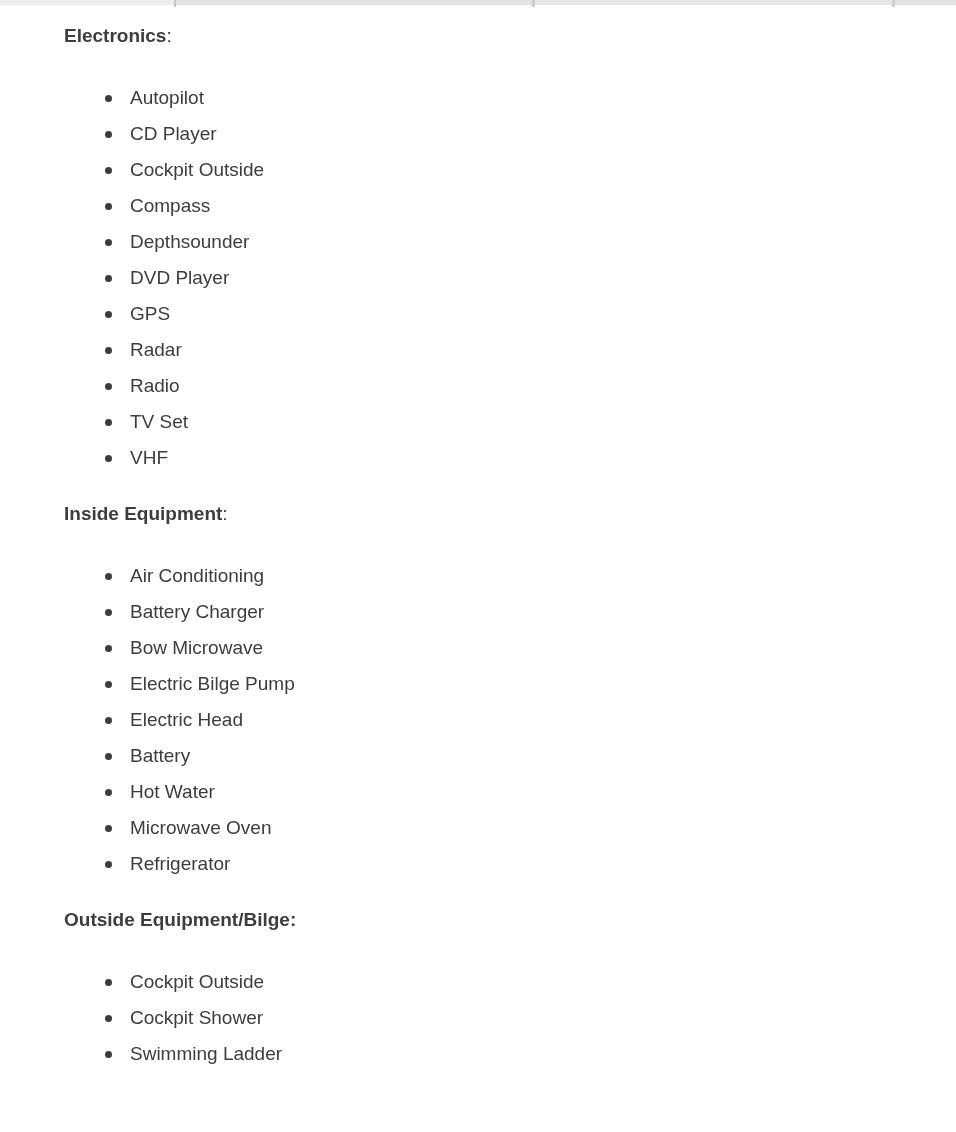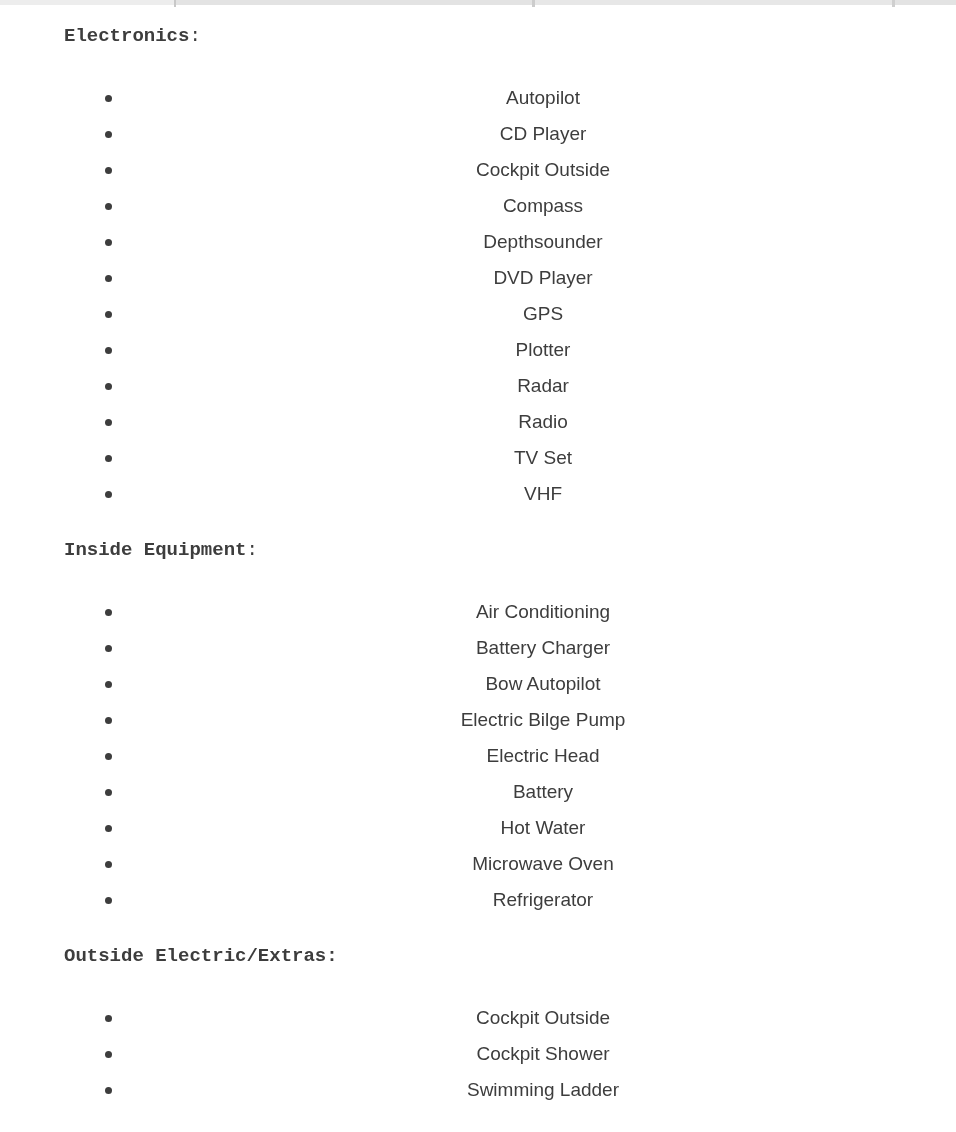--- a/index.html
+++ b/index.html
@@ -26,40 +26,38 @@
 
   .content {
     padding: 0 0 26px 64px;
   }
   .section-heading {
     font-size: 19px;
     line-height: 22px;
     font-weight: 400;
     margin: 27px 0 0 0;
     color: #3d3d3d;
-    font-family: Liberation Mono, monospace;
   }
   section.equipment-section:first-of-type .section-heading {
     margin-top: 18px;
   }
   .heading-bold { font-weight: 700; }
   .heading-suffix { font-weight: 400; }
 
   ul.item-list {
     list-style: none;
     margin: 33px 0 0 0;
     padding: 0;
   }
   ul.item-list li {
     position: relative;
     padding-left: 66px;
     font-size: 19px;
     line-height: 36px;
     color: #3d3d3d;
-    text-align: center;
   }
   .bullet {
     position: absolute;
     left: 41px;
     top: 15px;
     width: 7px;
     height: 7px;
     border-radius: 50%;
     background: #3d3d3d;
   }
@@ -88,57 +86,56 @@
   <li><span class="bullet"></span><span class="item-label">Cockpit Outside</span></li>
 
   <li><span class="bullet"></span><span class="item-label">Compass</span></li>
 
   <li><span class="bullet"></span><span class="item-label">Depthsounder</span></li>
 
   <li><span class="bullet"></span><span class="item-label">DVD Player</span></li>
 
   <li><span class="bullet"></span><span class="item-label">GPS</span></li>
 
-  <li><span class="bullet"></span><span class="item-label">Plotter</span></li>
 
   <li><span class="bullet"></span><span class="item-label">Radar</span></li>
 
   <li><span class="bullet"></span><span class="item-label">Radio</span></li>
 
   <li><span class="bullet"></span><span class="item-label">TV Set</span></li>
 
   <li><span class="bullet"></span><span class="item-label">VHF</span></li>
 </ul>
   </section>
 
   <section class="equipment-section">
     <h3 class="section-heading"><strong class="heading-bold">Inside Equipment</strong><span class="heading-suffix">:</span></h3>
     <ul class="item-list">
   <li><span class="bullet"></span><span class="item-label">Air Conditioning</span></li>
 
   <li><span class="bullet"></span><span class="item-label">Battery Charger</span></li>
 
-  <li><span class="bullet"></span><span class="item-label">Bow Autopilot</span></li>
+  <li><span class="bullet"></span><span class="item-label">Bow Microwave</span></li>
 
   <li><span class="bullet"></span><span class="item-label">Electric Bilge Pump</span></li>
 
   <li><span class="bullet"></span><span class="item-label">Electric Head</span></li>
 
   <li><span class="bullet"></span><span class="item-label">Battery</span></li>
 
   <li><span class="bullet"></span><span class="item-label">Hot Water</span></li>
 
   <li><span class="bullet"></span><span class="item-label">Microwave Oven</span></li>
 
   <li><span class="bullet"></span><span class="item-label">Refrigerator</span></li>
 </ul>
   </section>
 
   <section class="equipment-section">
-    <h3 class="section-heading"><strong class="heading-bold">Outside Electric/Extras:</strong><span class="heading-suffix"></span></h3>
+    <h3 class="section-heading"><strong class="heading-bold">Outside Equipment/Bilge:</strong><span class="heading-suffix"></span></h3>
     <ul class="item-list">
   <li><span class="bullet"></span><span class="item-label">Cockpit Outside</span></li>
 
   <li><span class="bullet"></span><span class="item-label">Cockpit Shower</span></li>
 
   <li><span class="bullet"></span><span class="item-label">Swimming Ladder</span></li>
 </ul>
   </section>
 </main>
 

